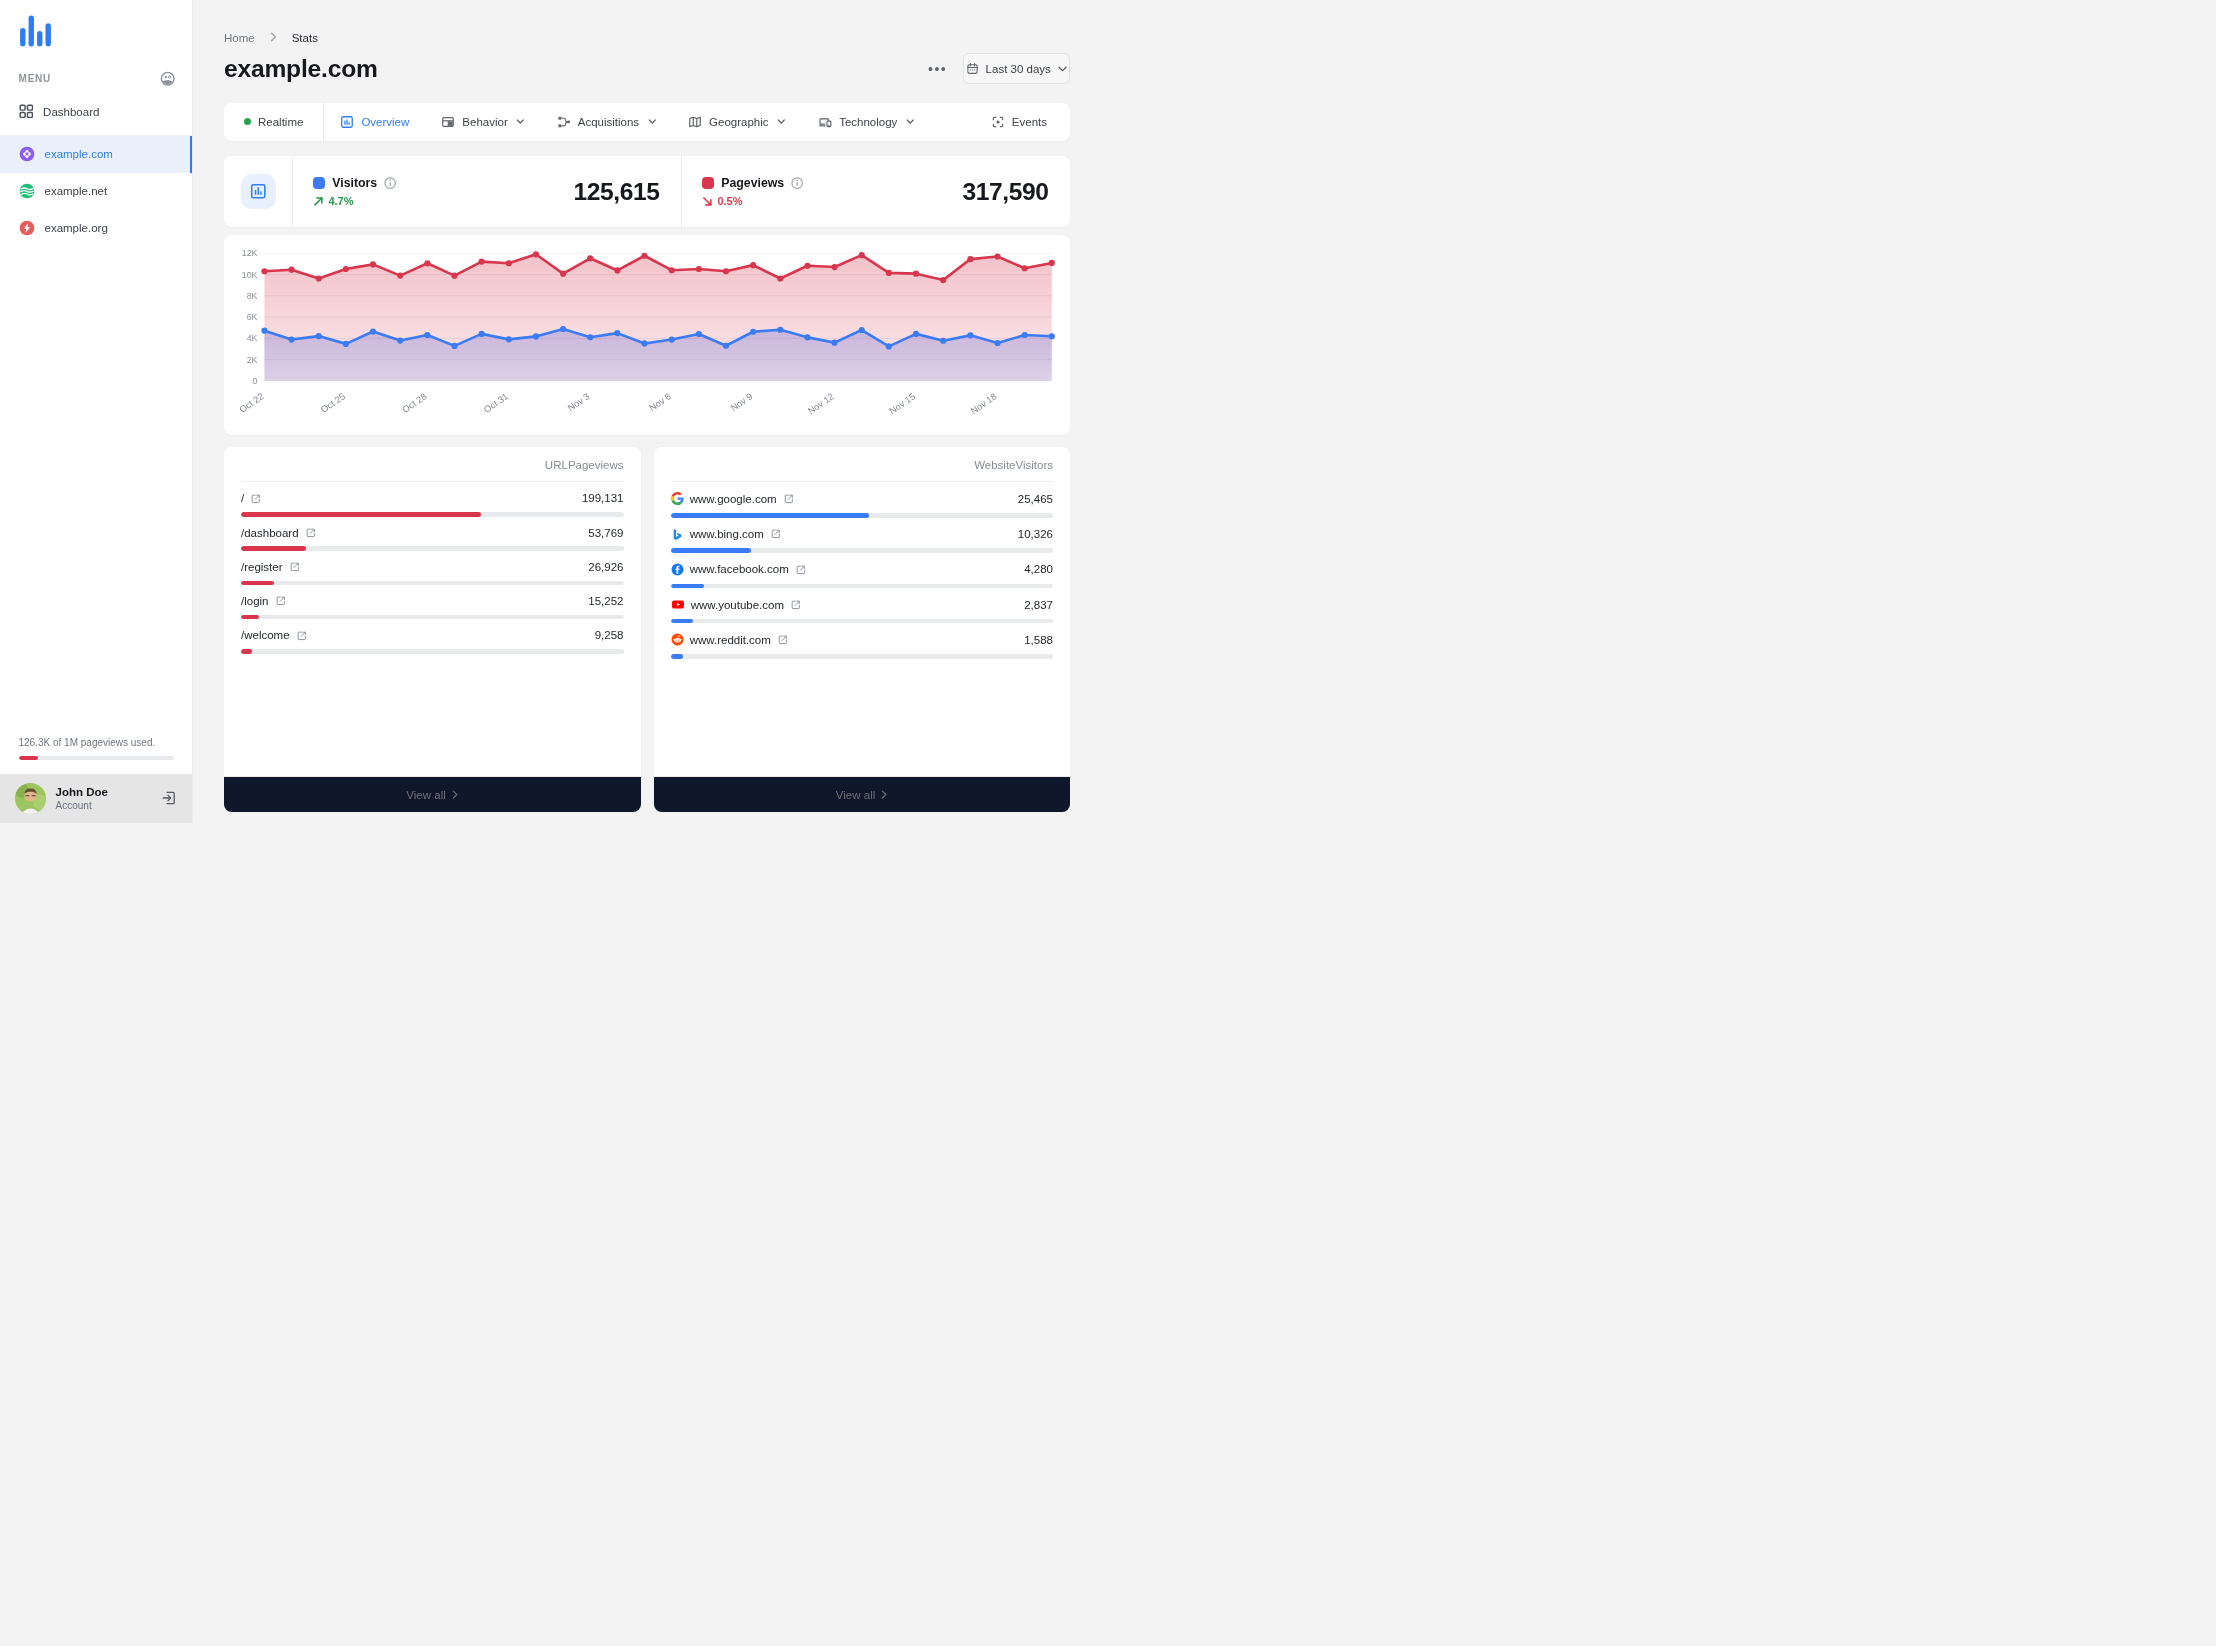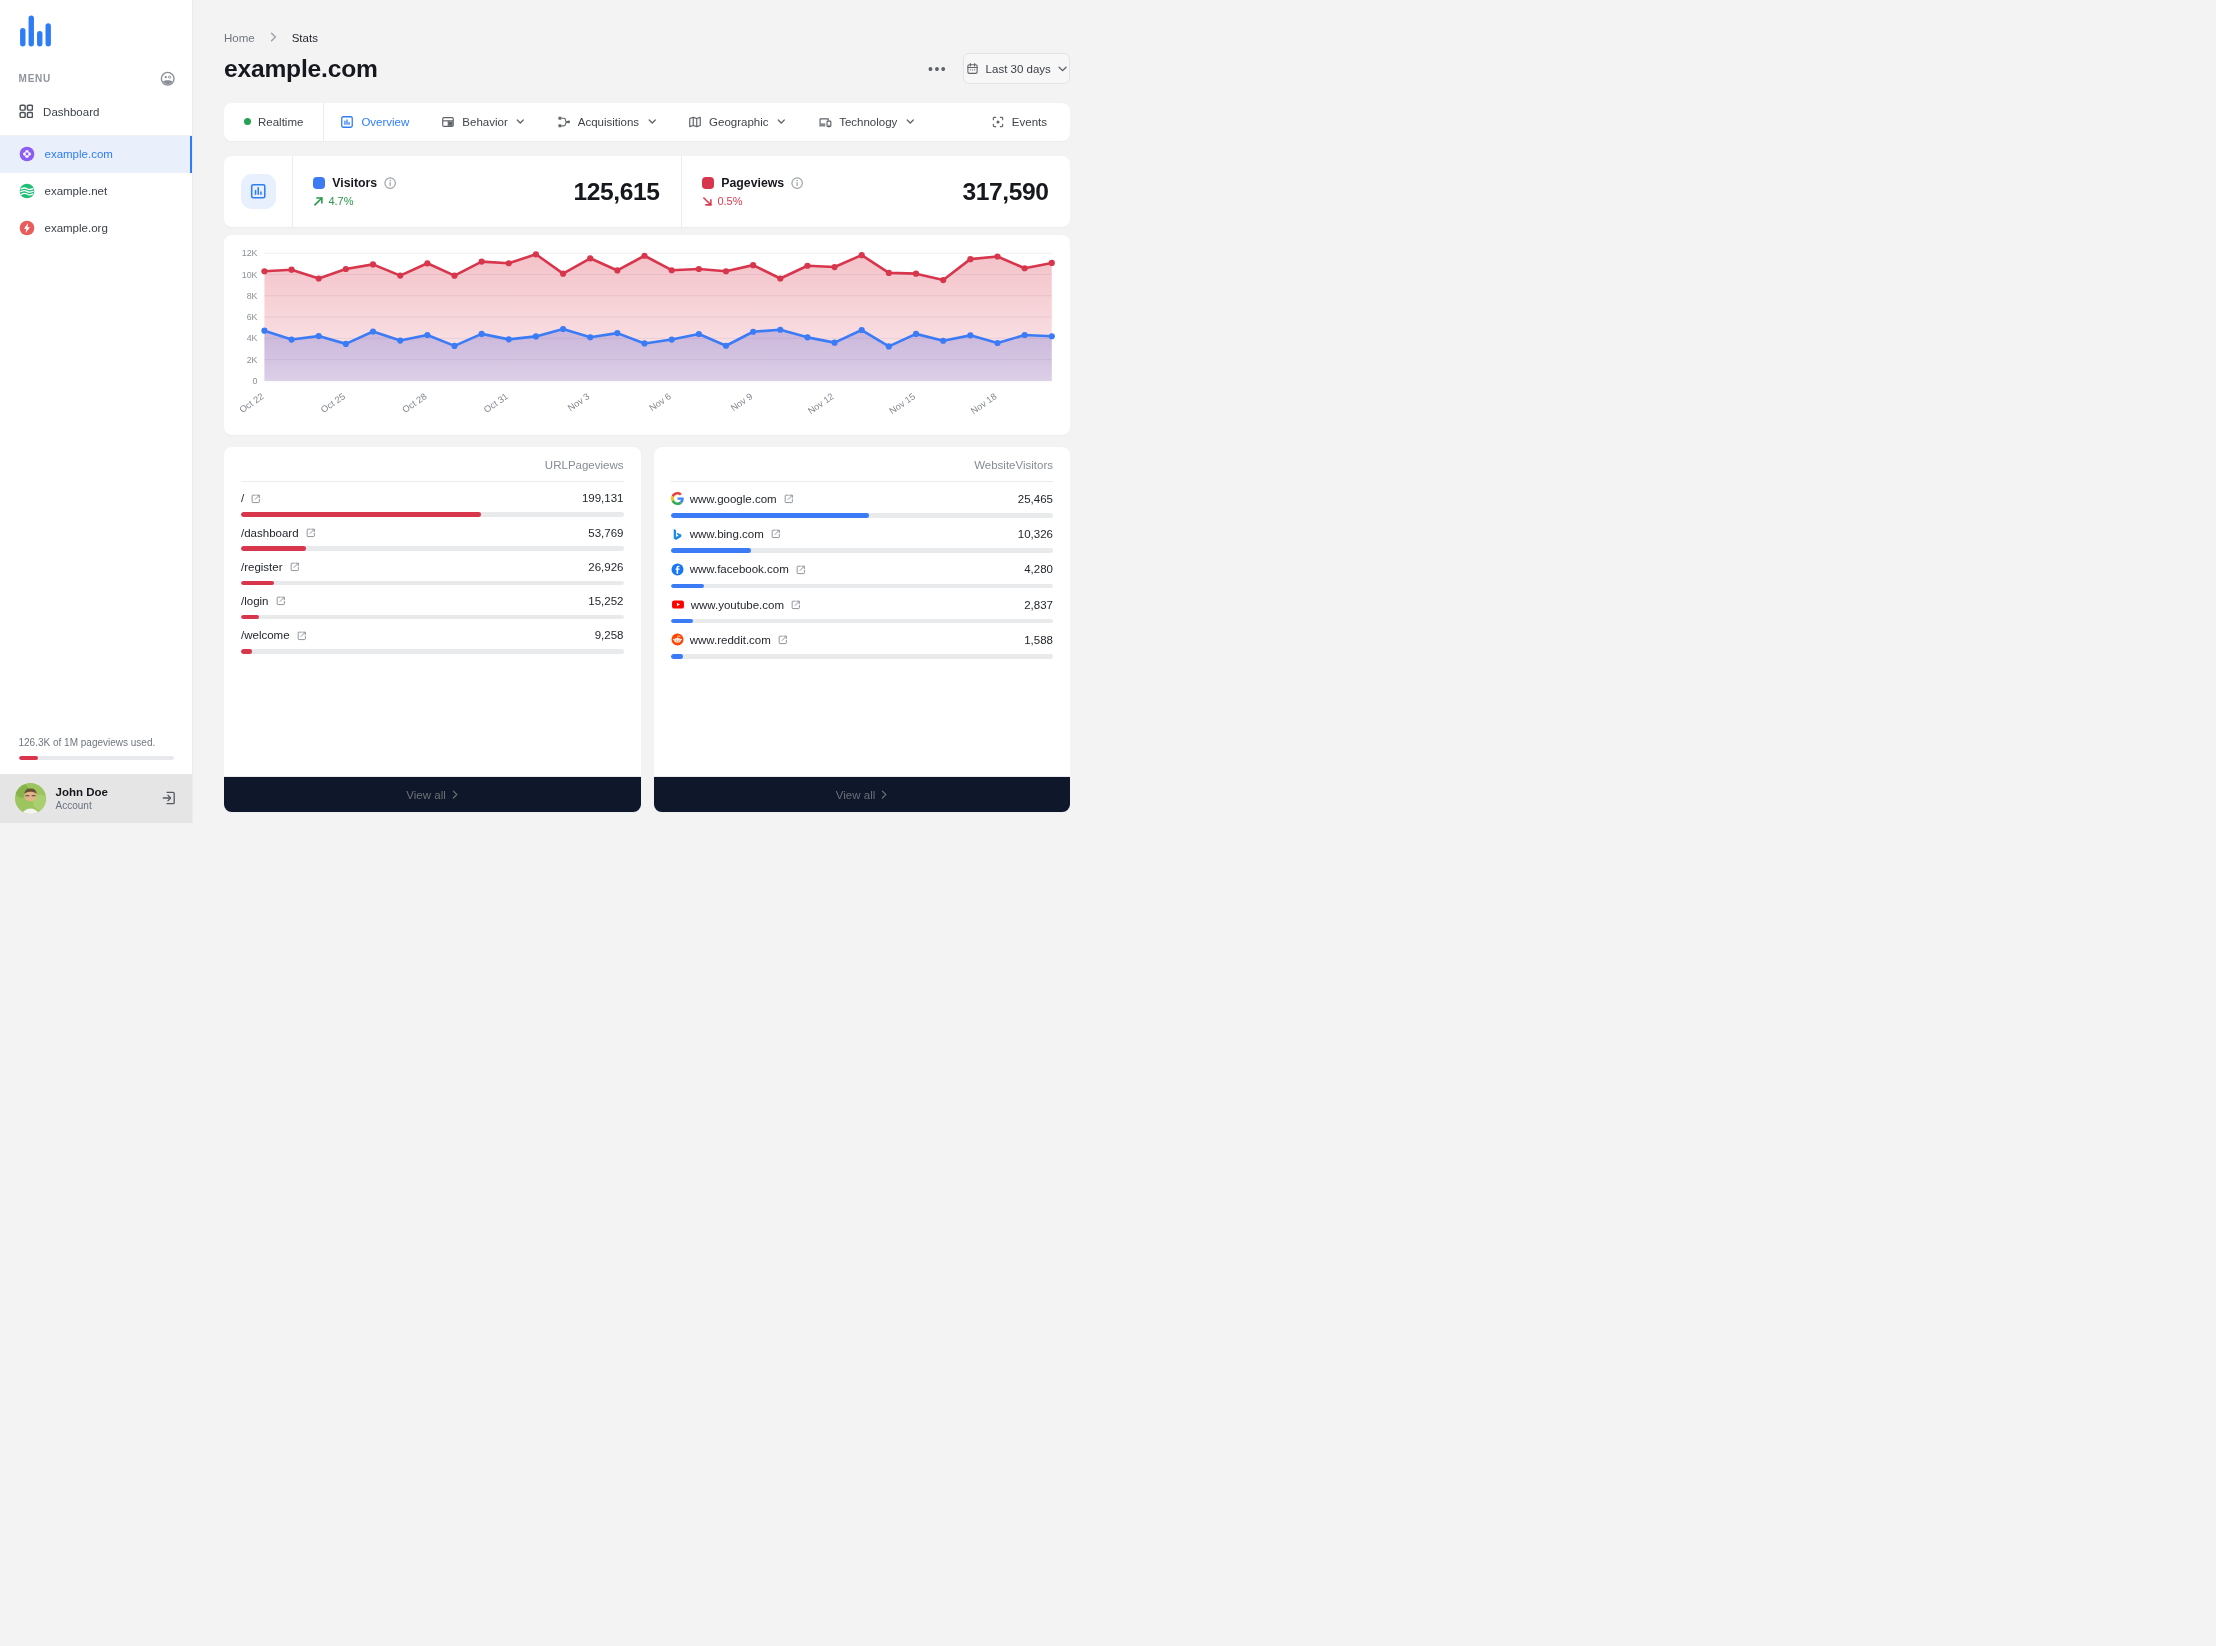--- a/index.html
+++ b/index.html
@@ -60,21 +60,21 @@
   .stats-icon-sec { width:69px; display:flex; align-items:center; justify-content:center;
     border-right:0.8px solid #ececef; }
   .stats-icon-box { width:35px; height:35px; border-radius:10.8px; background:#e8f0fe;
     display:flex; align-items:center; justify-content:center; }
   .stat-sec { flex:1; display:flex; align-items:center; padding:0 21.5px 0 20px; }
   .stat-sec + .stat-sec { border-left:0.8px solid #ececef; }
   .stat-meta { display:flex; flex-direction:column; gap:5.4px; }
   .stat-label-row { display:flex; align-items:center; gap:7px; }
   .swatch { width:12.3px; height:12.3px; border-radius:3.8px; }
   .stat-label { font-size:12.3px; font-weight:700; color:#16181d; }
-  .stat-change { display:flex; align-items:flex-end; gap:4.6px; font-size:11px; }
+  .stat-change { display:flex; align-items:flex-end; gap:4.6px; font-size:11px;font-weight:bold; }
   .stat-change.up { color:#27984a; }
   .stat-change.down { color:#dd3b4e; }
   .stat-value { margin-left:auto; font-size:24.6px; font-weight:800; color:#16181d;
     letter-spacing:-0.4px; }
 
   
   .chart-card { margin-top:7.7px; background:#fff; border-radius:7.7px; height:200px;
     padding:9.2px 0 0 0; box-shadow:0 0.8px 1.5px rgba(16,24,40,.03); }
 
   

